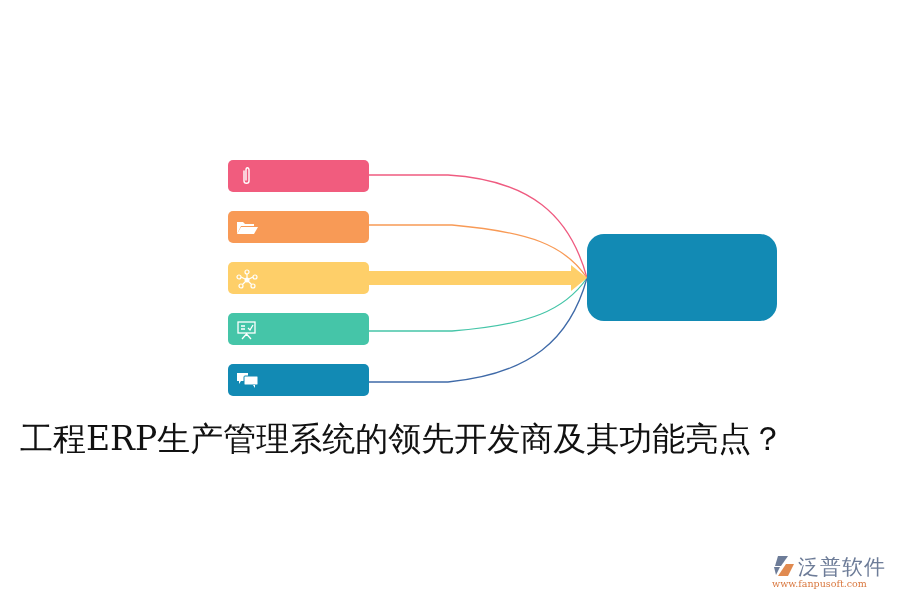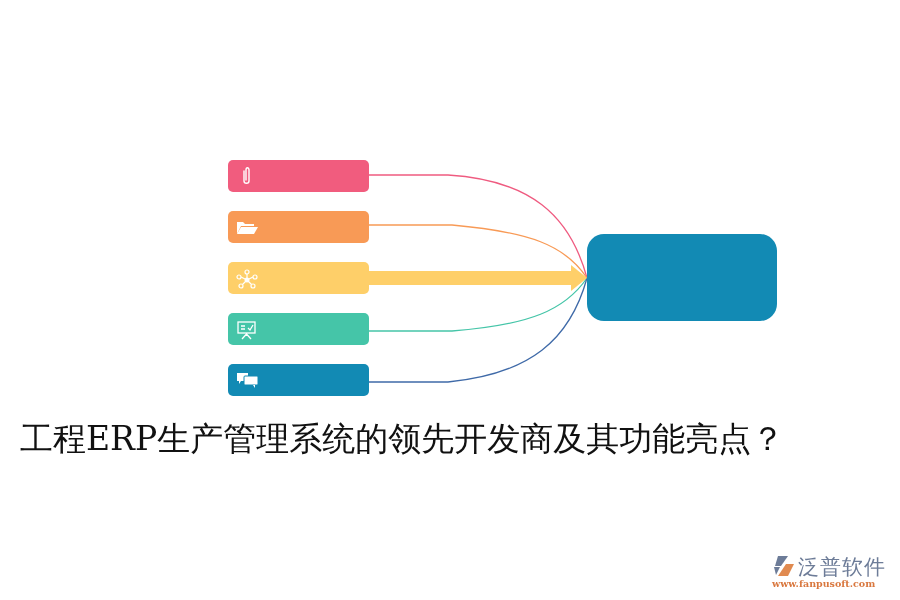--- a/index.html
+++ b/index.html
@@ -4,21 +4,21 @@
   <style>
     html, body { margin: 0; padding: 0; }
     body { width: 900px; height: 600px; background: #ffffff; position: relative; overflow: hidden; font-family: "DejaVu Serif", serif; }
     .node { position: absolute; left: 228px; width: 141px; height: 32px; border-radius: 5px; }
     .node .icon { position: absolute; left: 8px; top: 7px; width: 20px; height: 18px; }
     .hub { position: absolute; left: 587px; top: 234px; width: 190px; height: 87px; border-radius: 17px; }
     svg.links { position: absolute; left: 0; top: 0; }
     .title { position: absolute; left: 20px; top: 417px; font-size: 33px; color: #111111; white-space: nowrap; letter-spacing: 0px; font-family: "DejaVu Serif", serif; }
     .logo { position: absolute; left: 768px; top: 553px; width: 130px; height: 40px; }
     .logo .brand { position: absolute; left: 30px; top: 0px; font-family: Liberation Serif, serif; font-size: 21px; color: #6d7c98; letter-spacing: 1px; white-space: nowrap; }
-    .logo .url { position: absolute; left: 4px; top: 25px; font-family: "DejaVu Serif", serif; font-size: 9.5px; color: #d9773e; white-space: nowrap; font-weight: bold; }
+    .logo .url { position: absolute; left: 4px; top: 25px; font-family: "DejaVu Serif", serif; font-size: 9.5px; color: #d9773e; white-space: nowrap; }
     .logo .mark { position: absolute; left: 4px; top: 2px; width: 24px; height: 22px; }
   </style>
 </head>
 <body>
 
 <svg class="links" width="900" height="600">
   <path d="M369 175 L448 175 C530 180 570 215 587 278" fill="none" stroke="#ef5b80" stroke-width="1.3"></path>
   <path d="M369 225 L452 225 C530 232 565 245 587 278" fill="none" stroke="#f89a56" stroke-width="1.3"></path>
   <path d="M369 331 L452 331 C530 325 565 310 587 278" fill="none" stroke="#45c5a8" stroke-width="1.3"></path>
   <path d="M369 382 L448 382 C530 374 570 340 587 278" fill="none" stroke="#3f6aa8" stroke-width="1.3"></path>

